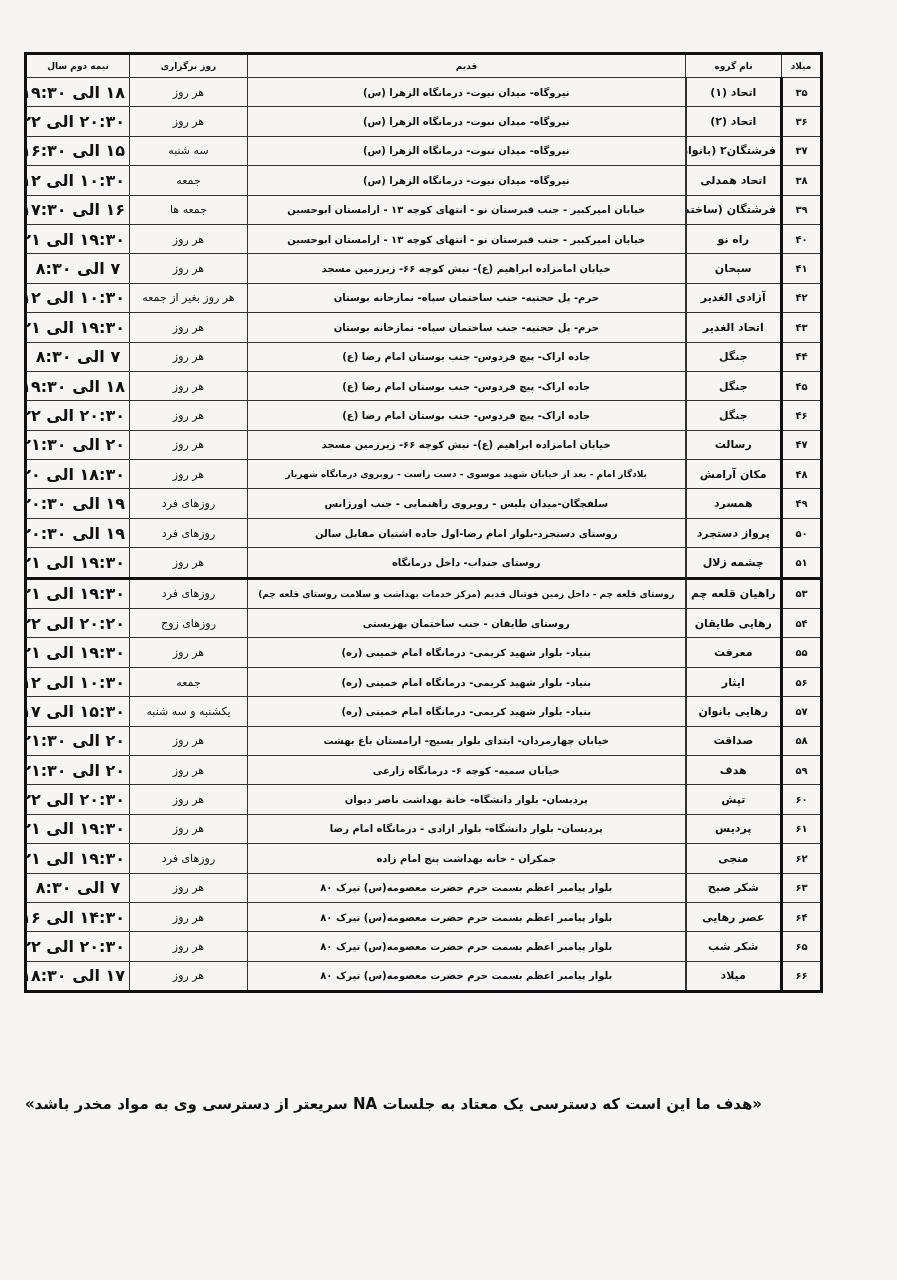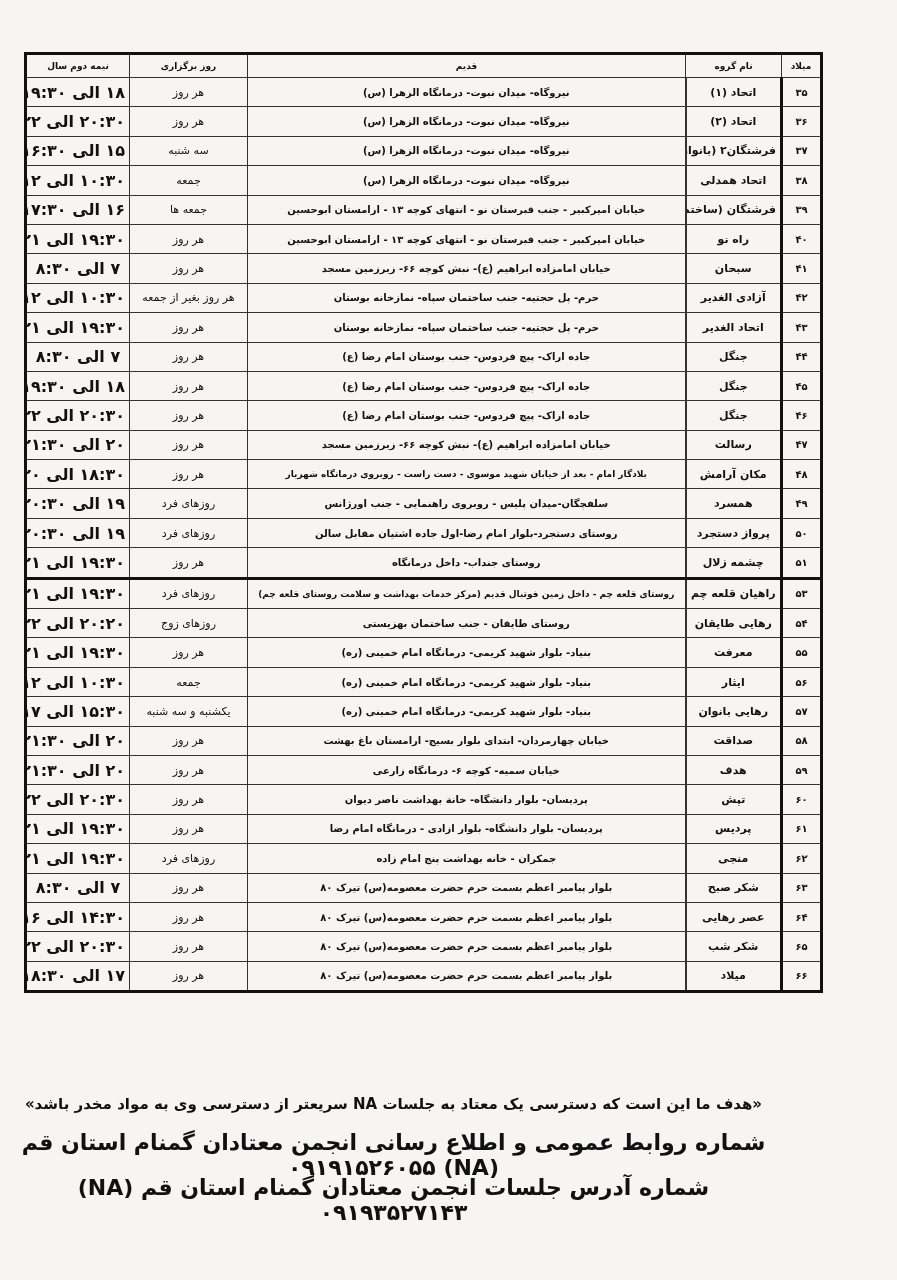--- a/index.html
+++ b/index.html
@@ -264,15 +264,13 @@
           <td class="rownum">۶۶</td>
           <td class="gname">میلاد</td>
           <td class="addr">بلوار پیامبر اعظم بسمت حرم حضرت معصومه(س) تیرک ۸۰</td>
           <td class="day">هر روز</td>
           <td class="time">۱۷ الی ۱۸:۳۰</td>
         </tr>
       </tbody>
   </table>
 
   <div class="footer f1">«هدف ما این است که دسترسی یک معتاد به جلسات NA سریعتر از دسترسی وی به مواد مخدر باشد»</div>
-  <div class="footer f2">شماره روابط عمومی و اطلاع رسانی انجمن معتادان گمنام استان قم (NA) ۰۹۱۹۱۵۲۶۰۵۵</div>
-  <div class="footer f3">شماره آدرس جلسات انجمن معتادان گمنام استان قم (NA) ۰۹۱۹۳۵۲۷۱۴۳</div>
 </div>
 
 </body></html>

